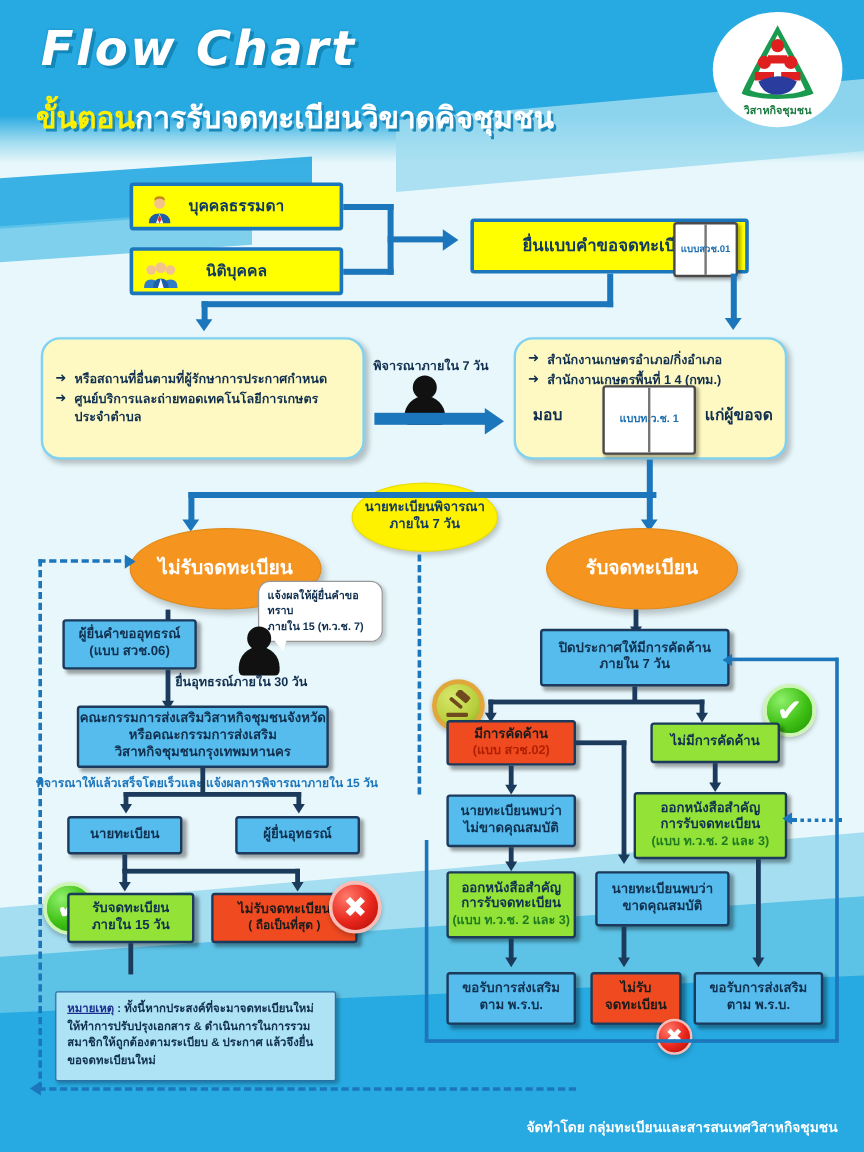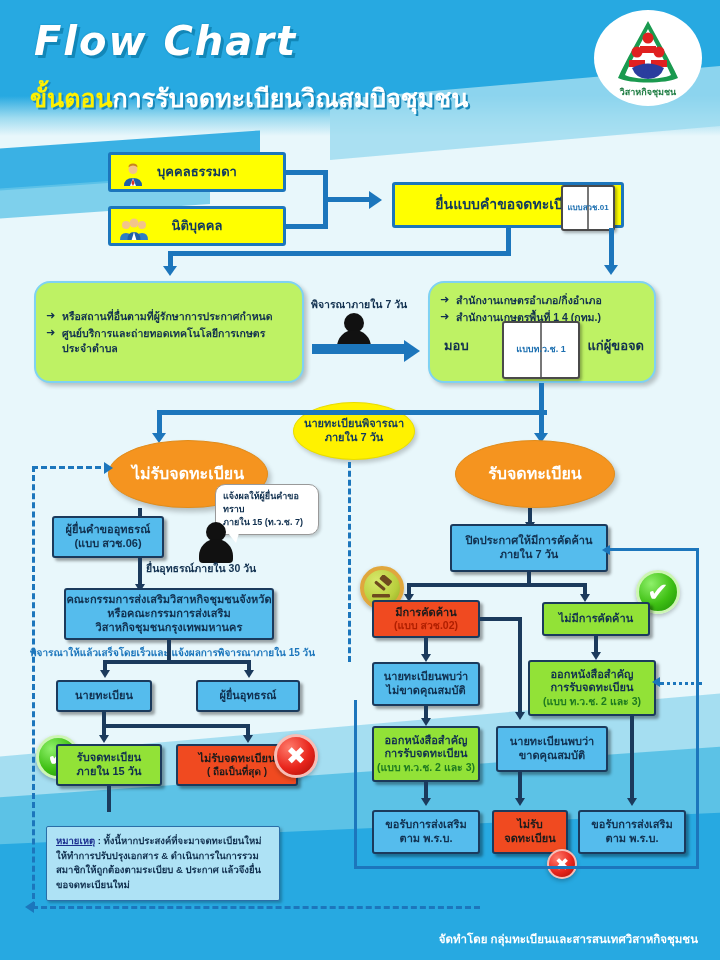--- a/index.html
+++ b/index.html
@@ -88,21 +88,21 @@
   .nd-yellow {
     background: #ffff00; border: 3px solid #1c76bc; border-radius: 3px;
     color: #10395f; font-size: 13px; font-weight: 700;
   }
   .nd-blue {
     background: #55bced; border: 2px solid #1b3a5c; border-radius: 3px;
     color: #11304f; font-size: 11px; font-weight: 700;
     box-shadow: 3px 3px 3px rgba(0,0,0,.35);
   }
   .nd-blue-round {
-    background: #bef264; border: 2px solid #7fd2f2; border-radius: 16px;
+    background: #fef9c3; border: 2px solid #7fd2f2; border-radius: 16px;
     color: #11304f; font-size: 10.5px; font-weight: 700;
     box-shadow: 3px 3px 4px rgba(0,0,0,.22);
   }
   .nd-green {
     background: #92e237; border: 2px solid #1b3a5c; border-radius: 3px;
     color: #11304f; font-size: 11px; font-weight: 700;
     box-shadow: 3px 3px 3px rgba(0,0,0,.35);
   }
   .nd-red {
     background: #f04a20; border: 2px solid #1b3a5c; border-radius: 3px;
@@ -222,21 +222,21 @@
   <div class="wave wv-diag1"></div>
   <div class="wave wv-diag2"></div>
   <div class="wave wv-diag3"></div>
   <div class="wave wv-bot1"></div>
   <div class="wave wv-bot2"></div>
   <div class="wave wv-bot3"></div>
   <div class="wave wv-bot-flat"></div>
 
   <div class="hdr-flow">Flow Chart</div>
   <div class="hdr-sub">
-    <span class="hl">ขั้นตอน</span><span>การรับจดทะเบียนวิณสมบิจชุมชน</span>
+    <span class="hl">ขั้นตอน</span><span>การรับจดทะเบียนวิขาดคิจชุมชน</span>
   </div>
 
   <div class="logo">
     <svg width="104" height="92" viewBox="0 0 104 92">
       <ellipse cx="52" cy="46" rx="50" ry="45" fill="#ffffff"></ellipse>
       <path d="M52 9 C43 26 30 48 22 66 C34 72 70 72 82 66 C74 48 61 26 52 9 Z" fill="#1a9a4f"></path>
       <path d="M52 17 C45 31 35 49 29 63 C40 68 64 68 75 63 C69 49 59 31 52 17 Z" fill="#ffffff"></path>
       <circle cx="52" cy="26" r="5.5" fill="#e02020"></circle>
       <path d="M44 34 h16 v7 h-16 z" fill="#e02020"></path>
       <circle cx="41" cy="40" r="5.5" fill="#e02020"></circle>

